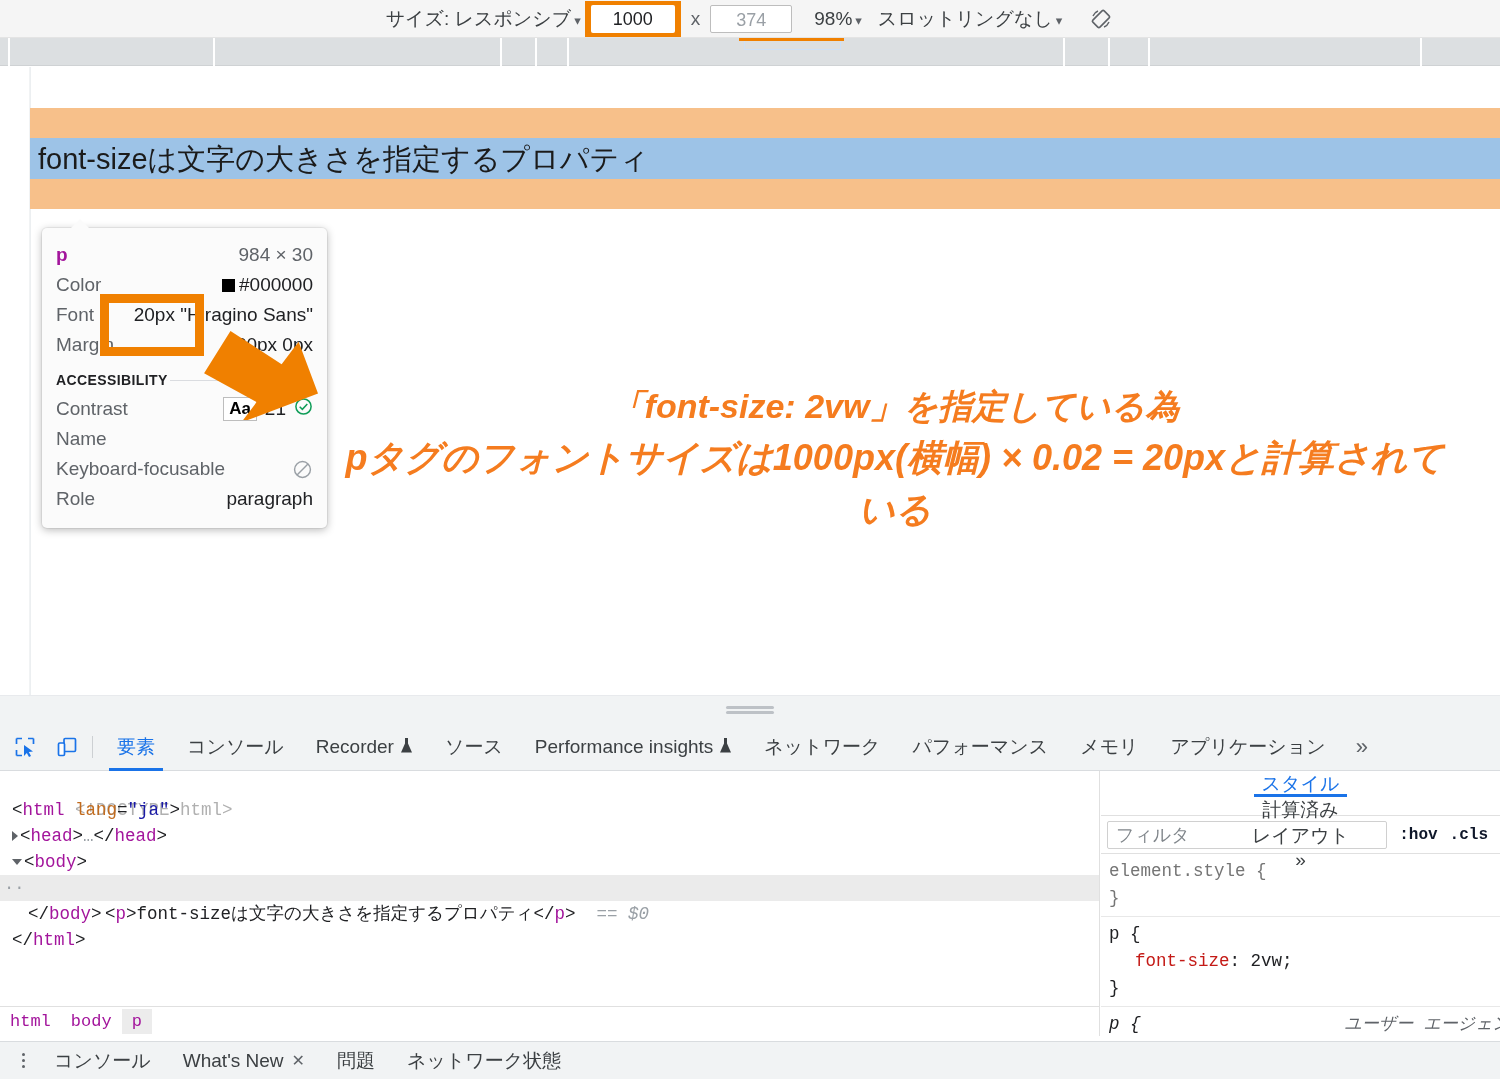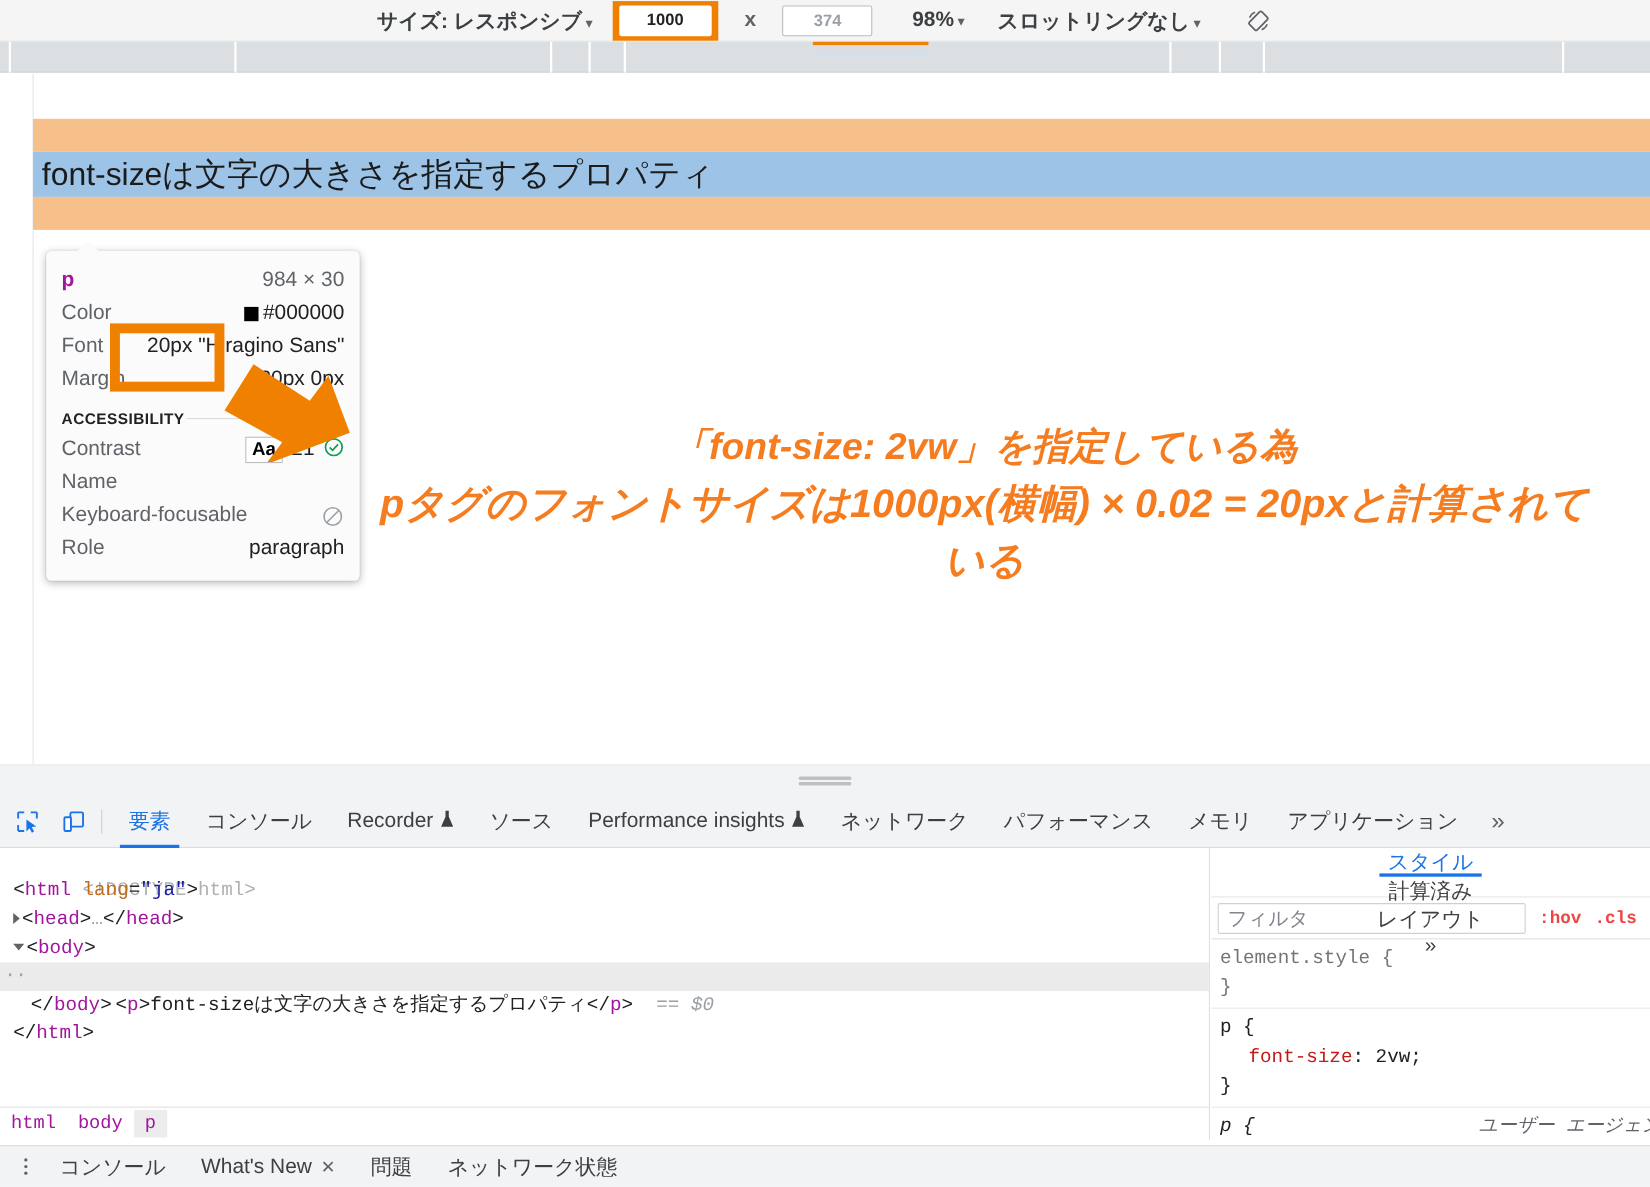--- a/index.html
+++ b/index.html
@@ -14,33 +14,33 @@
   .app { position: relative; width: 1500px; height: 1079px; background:#fff; }
 
   
   .device-toolbar {
     position:absolute; left:0; top:0; width:1500px; height:38px;
     background:#f5f5f5;
     display:flex; align-items:center; justify-content:center;
     gap:0px;
     border-bottom:1px solid #e4e4e4;
   }
-  .dt-inner { display:flex; align-items:center; gap:18px;font-weight:bold; }
+  .dt-inner { display:flex; align-items:center; gap:4px; }
   .dt-label {
     font-size:19px; color:#3c4043; white-space:nowrap;
     font-family:"Liberation Sans","DejaVu Sans",sans-serif;
   }
   .caret { font-size:13px; color:#5f6368; margin-left:3px; }
   .size-box-wrap {
     position:relative; padding:4px 6px; background:#f08000;
     display:flex; align-items:center;
   }
   .dim-input {
     width:82px; height:28px; border:1px solid #c7c7c7; background:#fff;
-    font-size:15px; color:#202124; text-align:center; line-height:28px;
+    font-size:18px; color:#202124; text-align:center; line-height:28px;
     font-family:"Liberation Sans","DejaVu Sans",sans-serif;
     border-radius:2px;
   }
   .dim-input.plain { border:1px solid #bdbdbd; }
   .dim-input.boxed { border:none; width:84px; }
   .dim-input.ghost { color:#9aa0a6; }
   .times { font-size:19px; color:#5f6368; margin:0 6px; }
   .pct { font-size:19px; color:#3c4043; }
   .rotate-icon { margin-left:22px; width:26px; height:26px; display:flex; align-items:center; justify-content:center; }
 
@@ -208,21 +208,21 @@
   .st-tabs { height:45px; display:flex; align-items:center; background:#fff; border-bottom:1px solid #e0e0e0;flex-direction:column; }
   .st-tab { height:45px; display:flex; align-items:center; padding:0 12px; font-size:19px; color:#3c4043; cursor:pointer; position:relative; white-space:nowrap; }
   .st-tab.active { color:#1a73e8; }
   .st-tab.active::after { content:""; position:absolute; left:4px; right:4px; bottom:0; height:3px; background:#1a73e8; }
   .st-filterbar { height:38px; display:flex; align-items:center; background:#fff; border-bottom:1px solid #e0e0e0; padding-right:6px; }
   .st-filter {
     flex:1; margin:4px 6px; height:28px; border:1px solid #d0d0d0; background:#fff;
     font-size:18px; color:#80868b; line-height:26px; padding-left:8px; border-radius:2px;
   }
   .st-hov, .st-cls {
-    font-size:16px; font-weight:bold; color:#ef4444; padding:0 6px; cursor:pointer;
+    font-size:16px; font-weight:bold; color:#0f172a; padding:0 6px; cursor:pointer;
     font-family:"Liberation Mono","DejaVu Sans Mono",monospace;
   }
   .st-rule {
     border-bottom:1px solid #e8e8e8; padding:4px 0 4px 8px;
     font-family:"Liberation Mono","DejaVu Sans Mono",monospace;
     font-size:17.5px; line-height:27px; color:#202124;
     position:relative;
   }
   .st-rule.ua { font-style:italic; color:#202124; }
   .sel-gray { color:#757575; }

